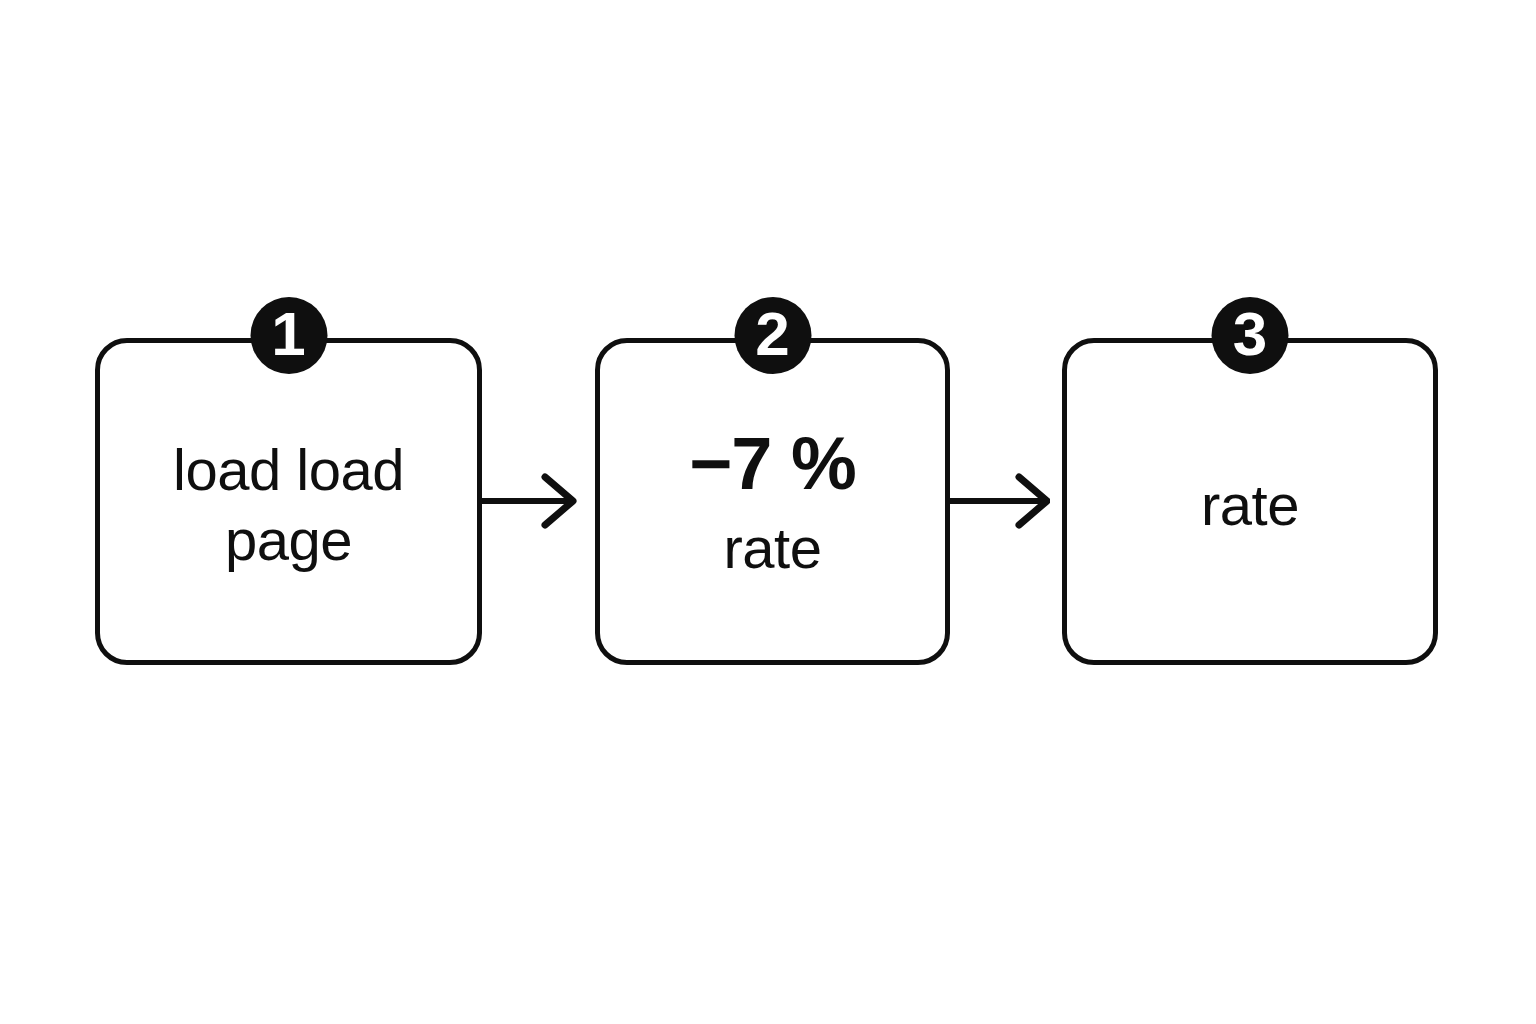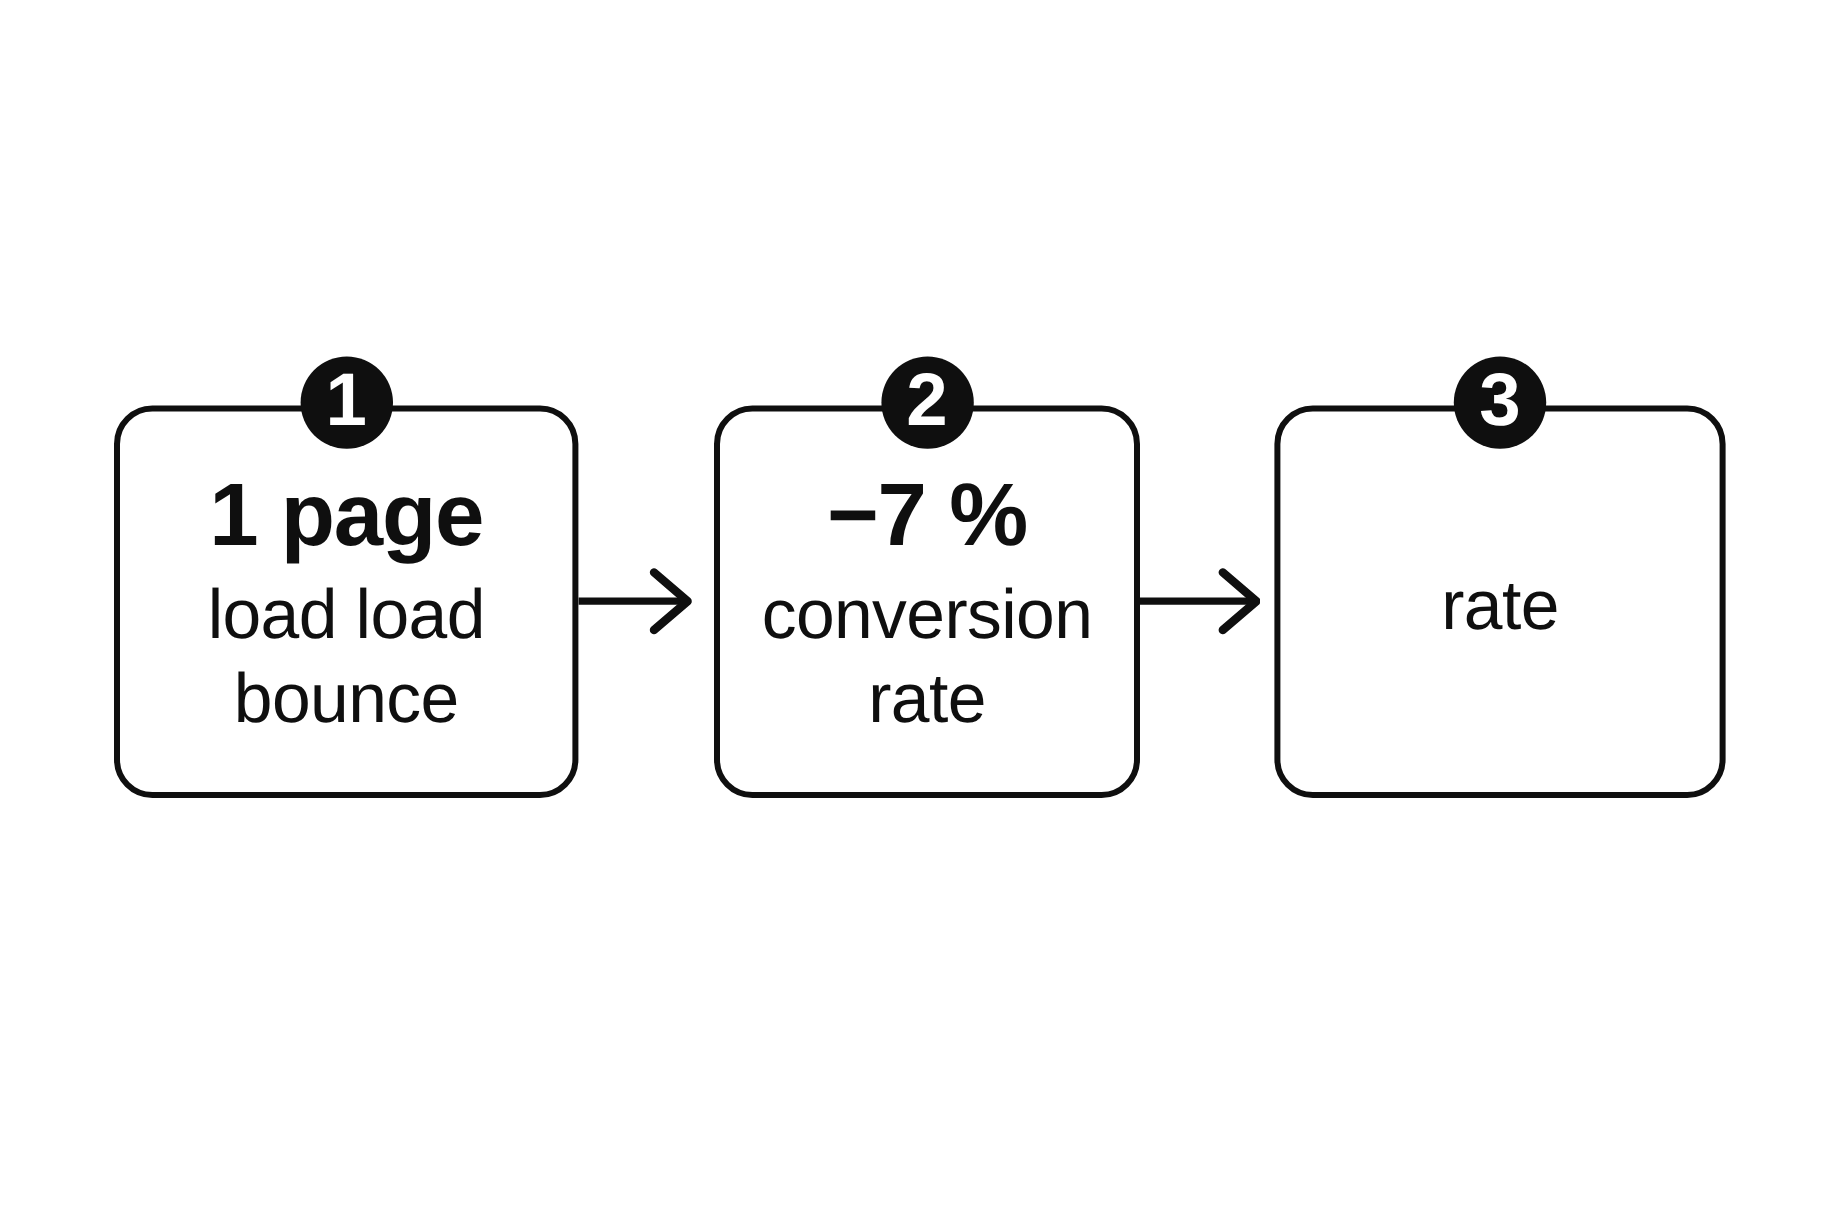--- a/index.html
+++ b/index.html
@@ -86,41 +86,39 @@
 </style>
 </head>
 <body>
 
 <div class="stage">
 
   <div class="step step-1">
     <div class="badge">
       <span>1</span>
     </div>
-    <div class="headline">1 page</div>
     <div class="sub">
       <span class="line">load load</span>
-      <span class="line">bounce</span>
+      <span class="line">page</span>
     </div>
   </div>
 
   <div class="arrow arrow-1">
     <svg viewBox="0 0 100 102" xmlns="http://www.w3.org/2000/svg">
       <line x1="0" y1="51" x2="87" y2="51" stroke="#0f0f0f" stroke-width="6"></line>
       <polyline points="63,27 91,51 63,75" fill="none" stroke="#0f0f0f" stroke-width="7" stroke-linecap="round" stroke-linejoin="round"></polyline>
     </svg>
   </div>
 
   <div class="step step-2">
     <div class="badge">
       <span>2</span>
     </div>
     <div class="headline">−7 %</div>
     <div class="sub">
-      <span class="line">conversion</span>
       <span class="line">rate</span>
     </div>
   </div>
 
   <div class="arrow arrow-2">
     <svg viewBox="0 0 100 102" xmlns="http://www.w3.org/2000/svg">
       <line x1="0" y1="51" x2="93" y2="51" stroke="#0f0f0f" stroke-width="6"></line>
       <polyline points="69,27 97,51 69,75" fill="none" stroke="#0f0f0f" stroke-width="7" stroke-linecap="round" stroke-linejoin="round"></polyline>
     </svg>
   </div>

